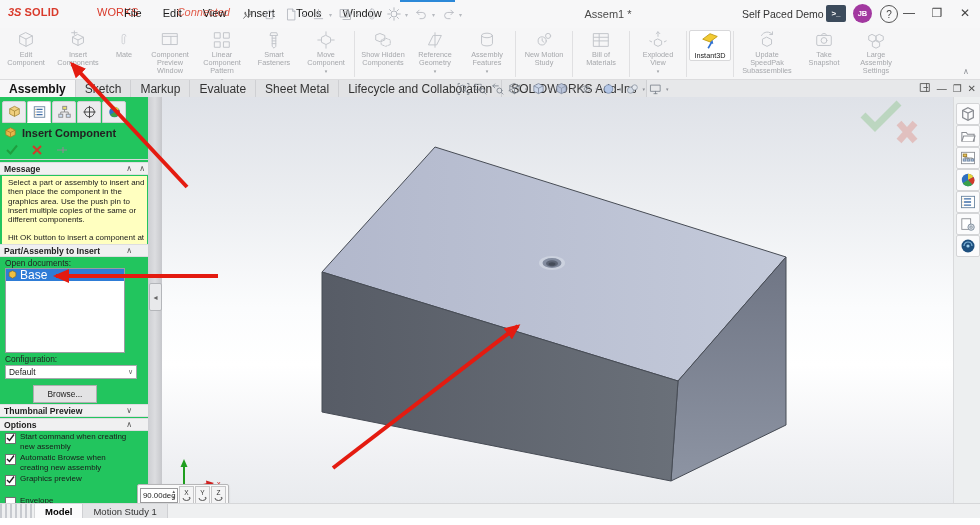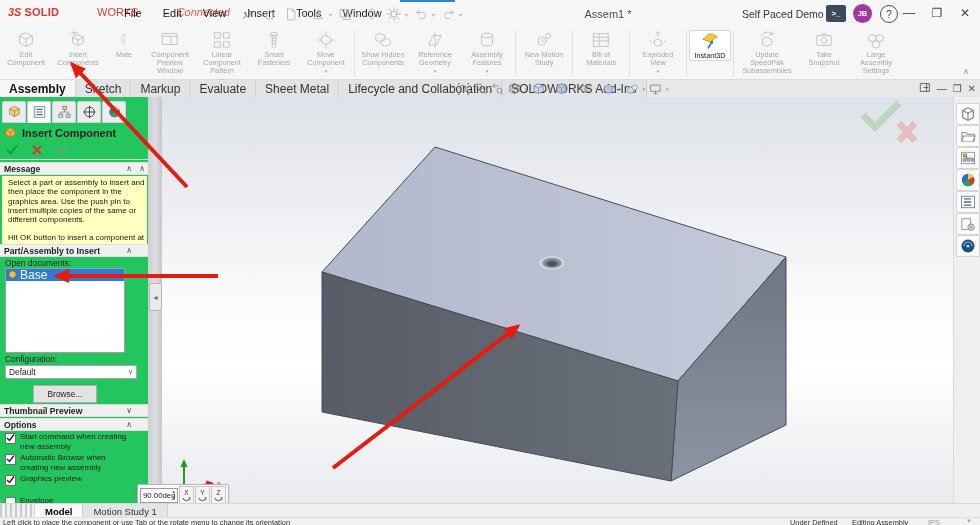--- a/index.html
+++ b/index.html
@@ -730,27 +730,20 @@
     </div>
 
   <div class="bottombar">
     <div class="tabgrip"></div>
     <div id="btabs" style="display:flex;">
         <div class="btab active">Model</div>
         <div class="btab">Motion Study 1</div>
       </div>
   </div>
 
-  <div class="statusbar">
-    <span class="hint">Left click to place the component or use Tab or the rotate menu to change its orientation</span>
-    <span class="st1">Under Defined</span>
-    <span class="st2">Editing Assembly</span>
-    <span class="units">IPS</span>
-    <span class="ucaret">▼</span>
-  </div>
 
   <svg class="overlay" viewBox="0 0 980 525">
     <defs>
       <marker id="ah" markerUnits="userSpaceOnUse" markerWidth="18" markerHeight="14" refX="13" refY="7" orient="auto">
         <path d="M0 0L16 7L0 14z" fill="#e41b10"></path>
       </marker>
     </defs>
     <line x1="187" y1="187" x2="72" y2="64" stroke="#e41b10" stroke-width="4" marker-end="url(#ah)"></line>
     <line x1="218" y1="276" x2="56" y2="276" stroke="#e41b10" stroke-width="4" marker-end="url(#ah)"></line>
     <line x1="333" y1="468" x2="518" y2="326" stroke="#e41b10" stroke-width="4" marker-end="url(#ah)"></line>

